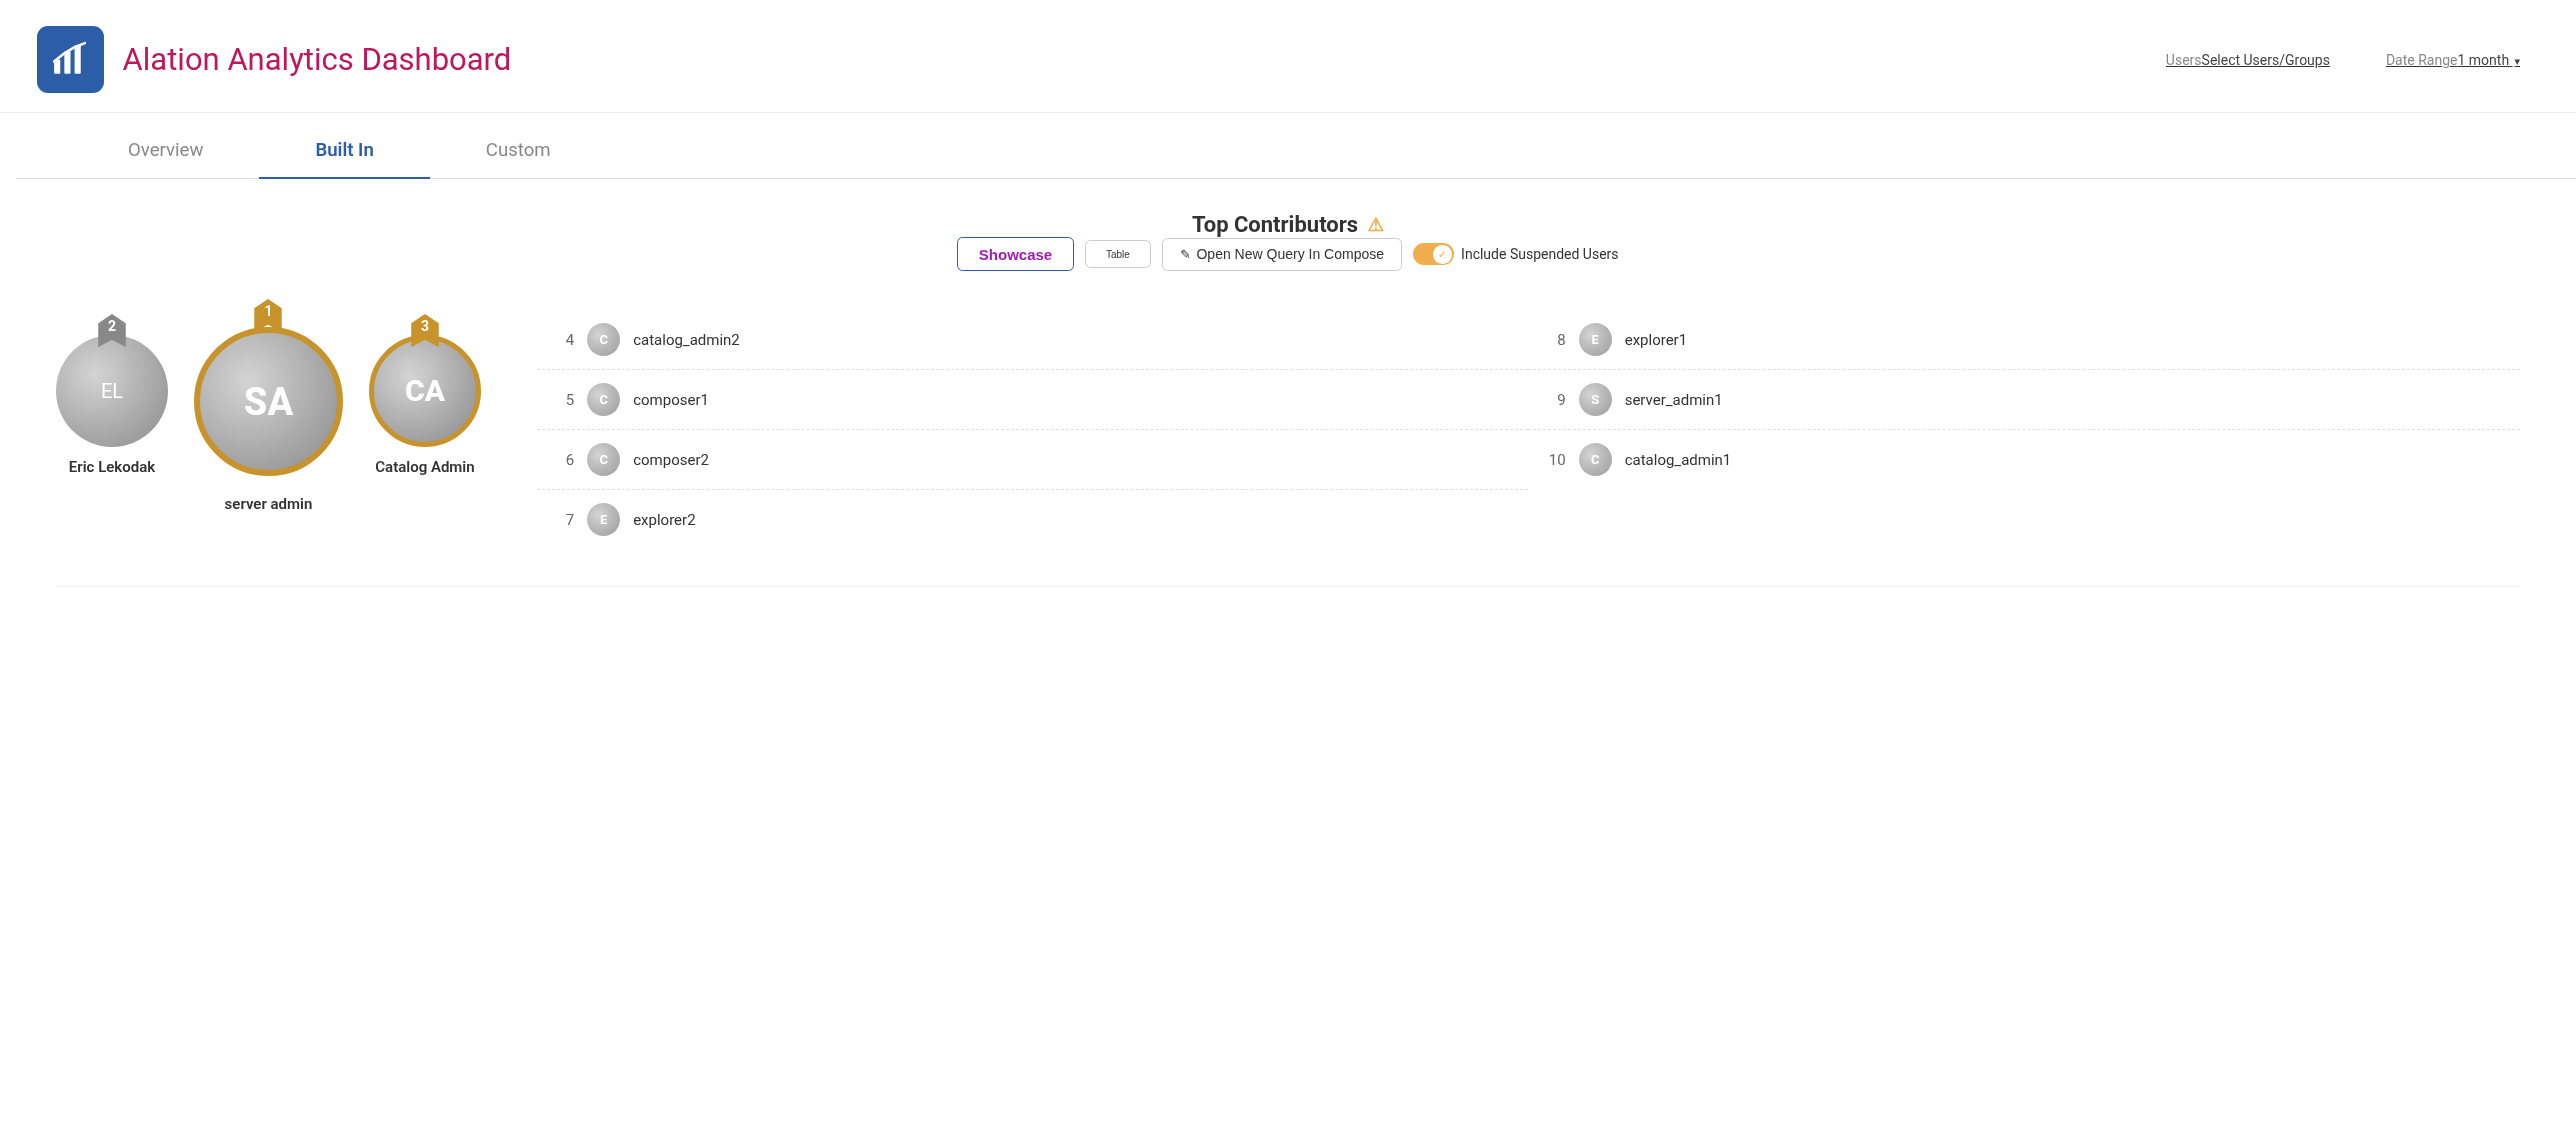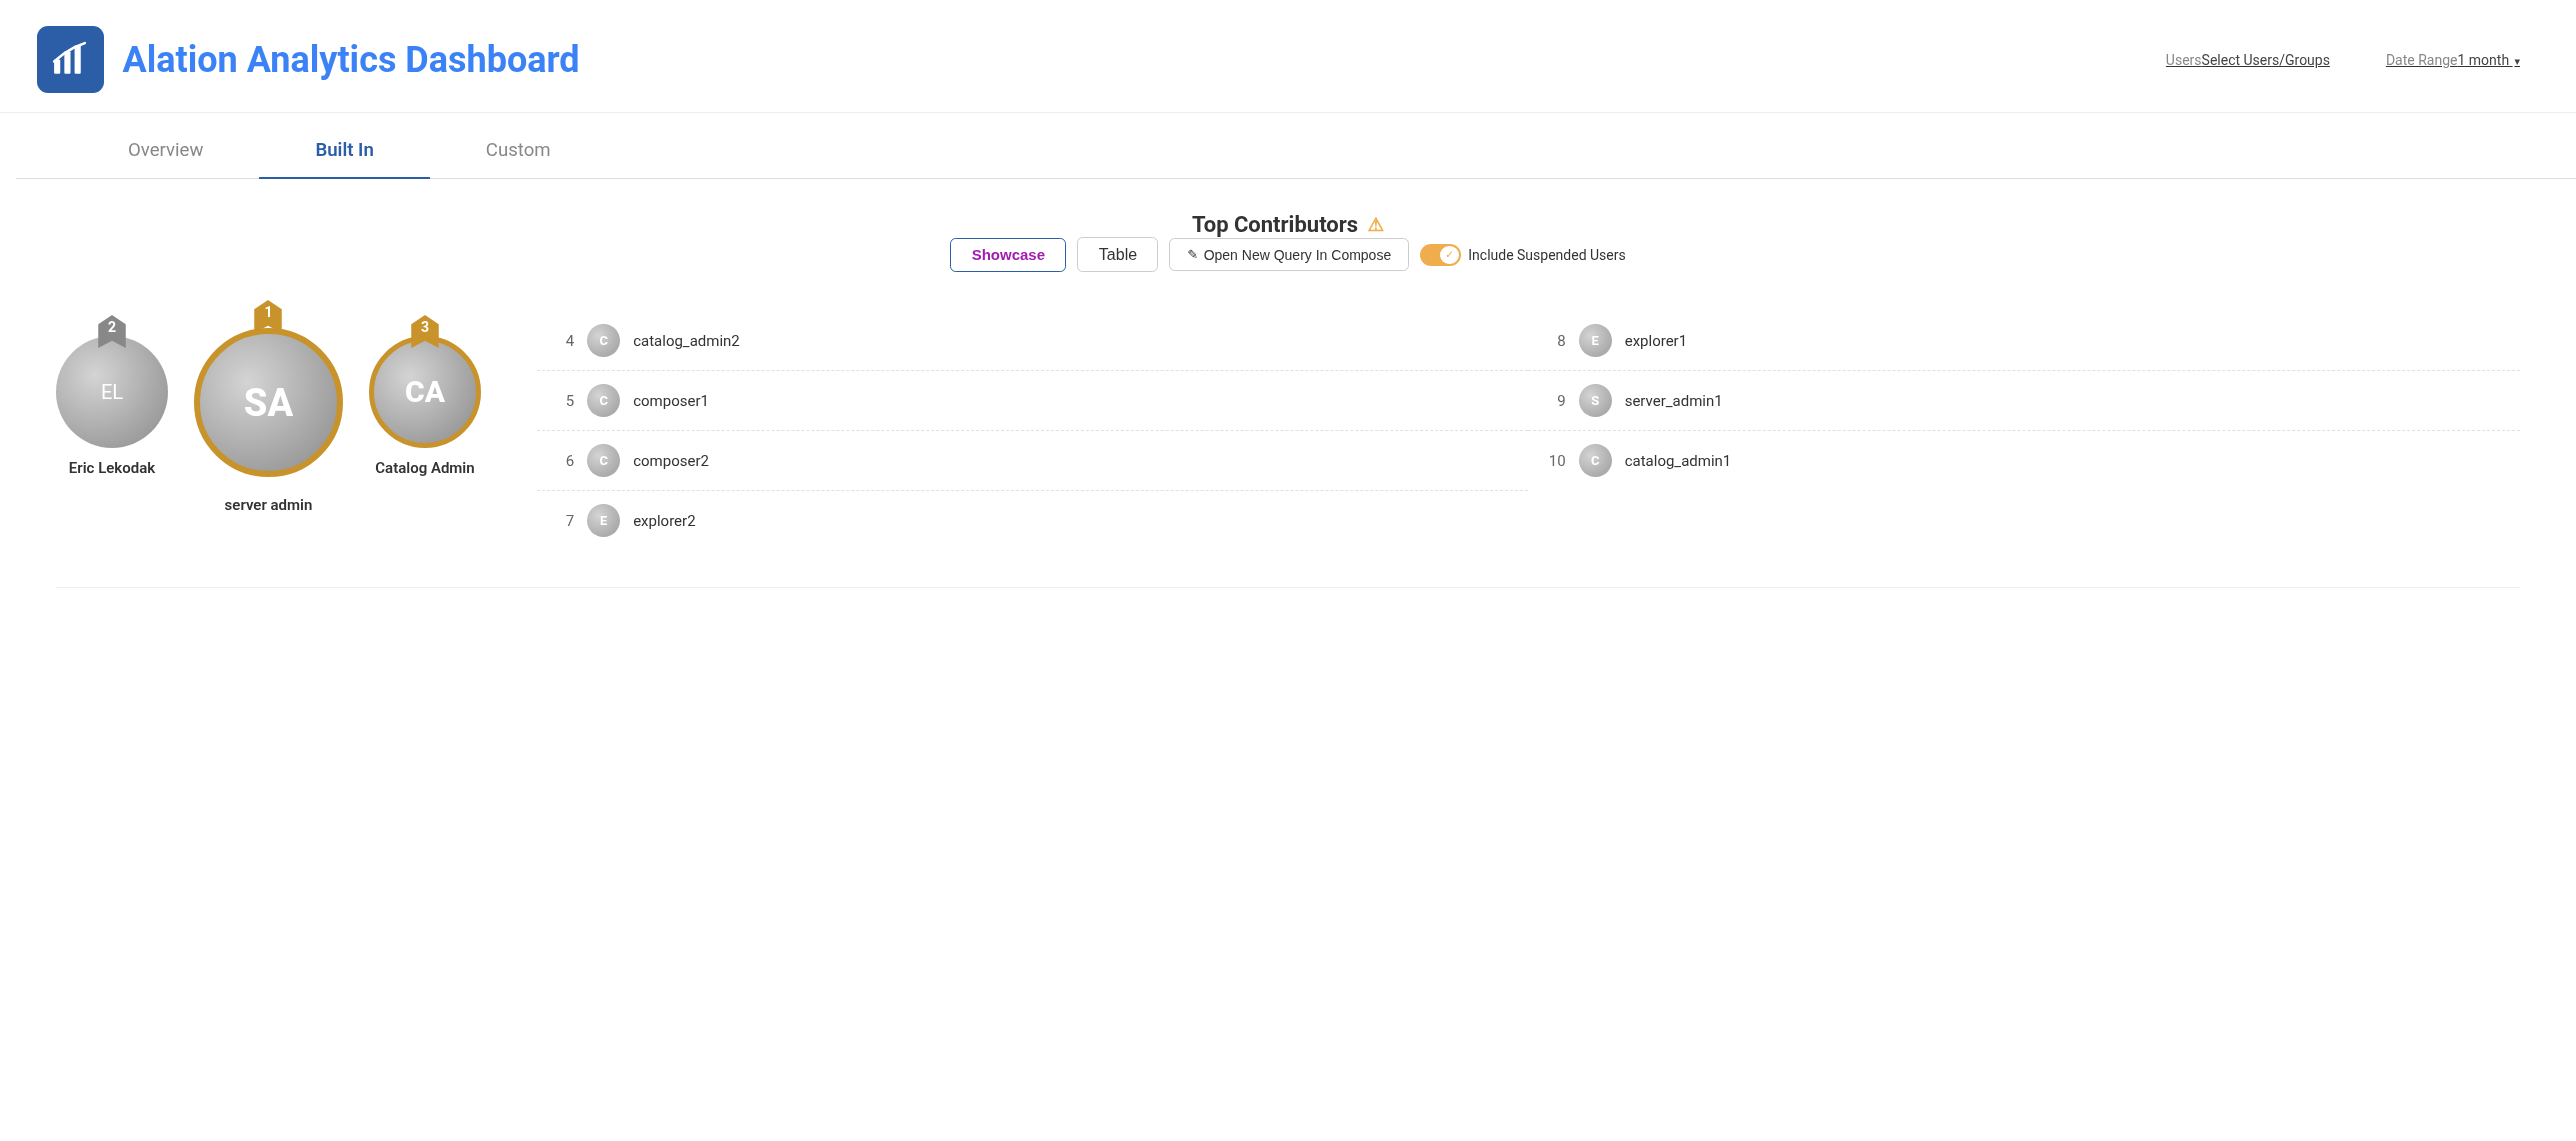--- a/index.html
+++ b/index.html
@@ -31,23 +31,23 @@
       display: flex;
       align-items: center;
       justify-content: center;
     }
     .logo-box svg {
       width: 41px;
       height: 41px;
       fill: white;
     }
     .app-title {
-      font-size: 36px;
-      font-weight: 700;
-      color: #3b82f6;
+      font-size: 31px;
+      font-weight: 400;
+      color: #be185d;
     }
     .header-right {
       display: flex;
       gap: 56px;
       align-items: flex-start;
     }
     .header-filter {
       display: flex;
       align-items: flex-end;
       text-decoration: underline;
@@ -129,21 +129,21 @@
       font-size: 15px;
       font-weight: 600;
       cursor: pointer;
     }
     .btn-table {
       padding: 7.4px 20.4px;
       border: 0.9px solid #ccc;
       border-radius: 5.6px;
       background: white;
       color: #333;
-      font-size: 16px;
+      font-size: 10px;
       cursor: pointer;
     }
     .btn-compose {
       padding: 7.4px 16.7px;
       border: 0.9px solid #ccc;
       border-radius: 5.6px;
       background: white;
       color: #333;
       font-size: 14px;
       cursor: pointer;

